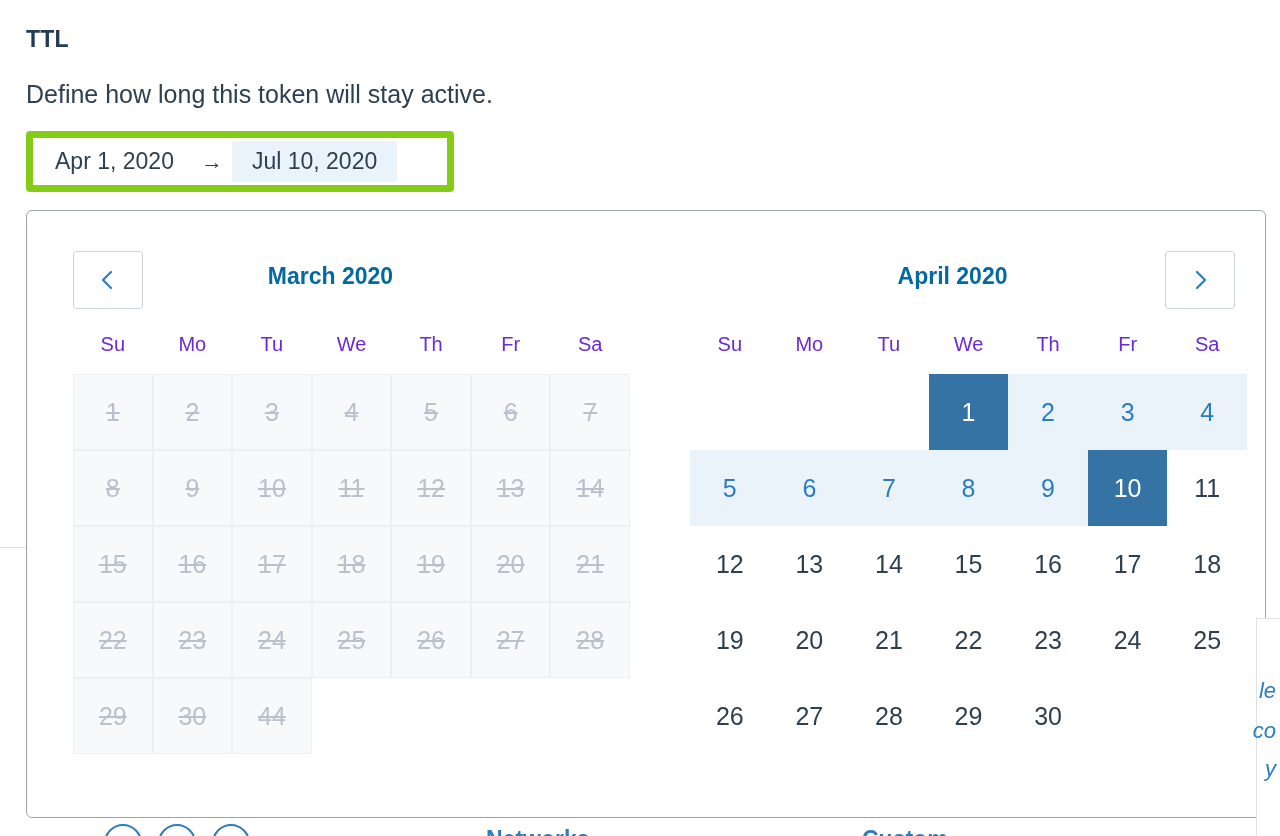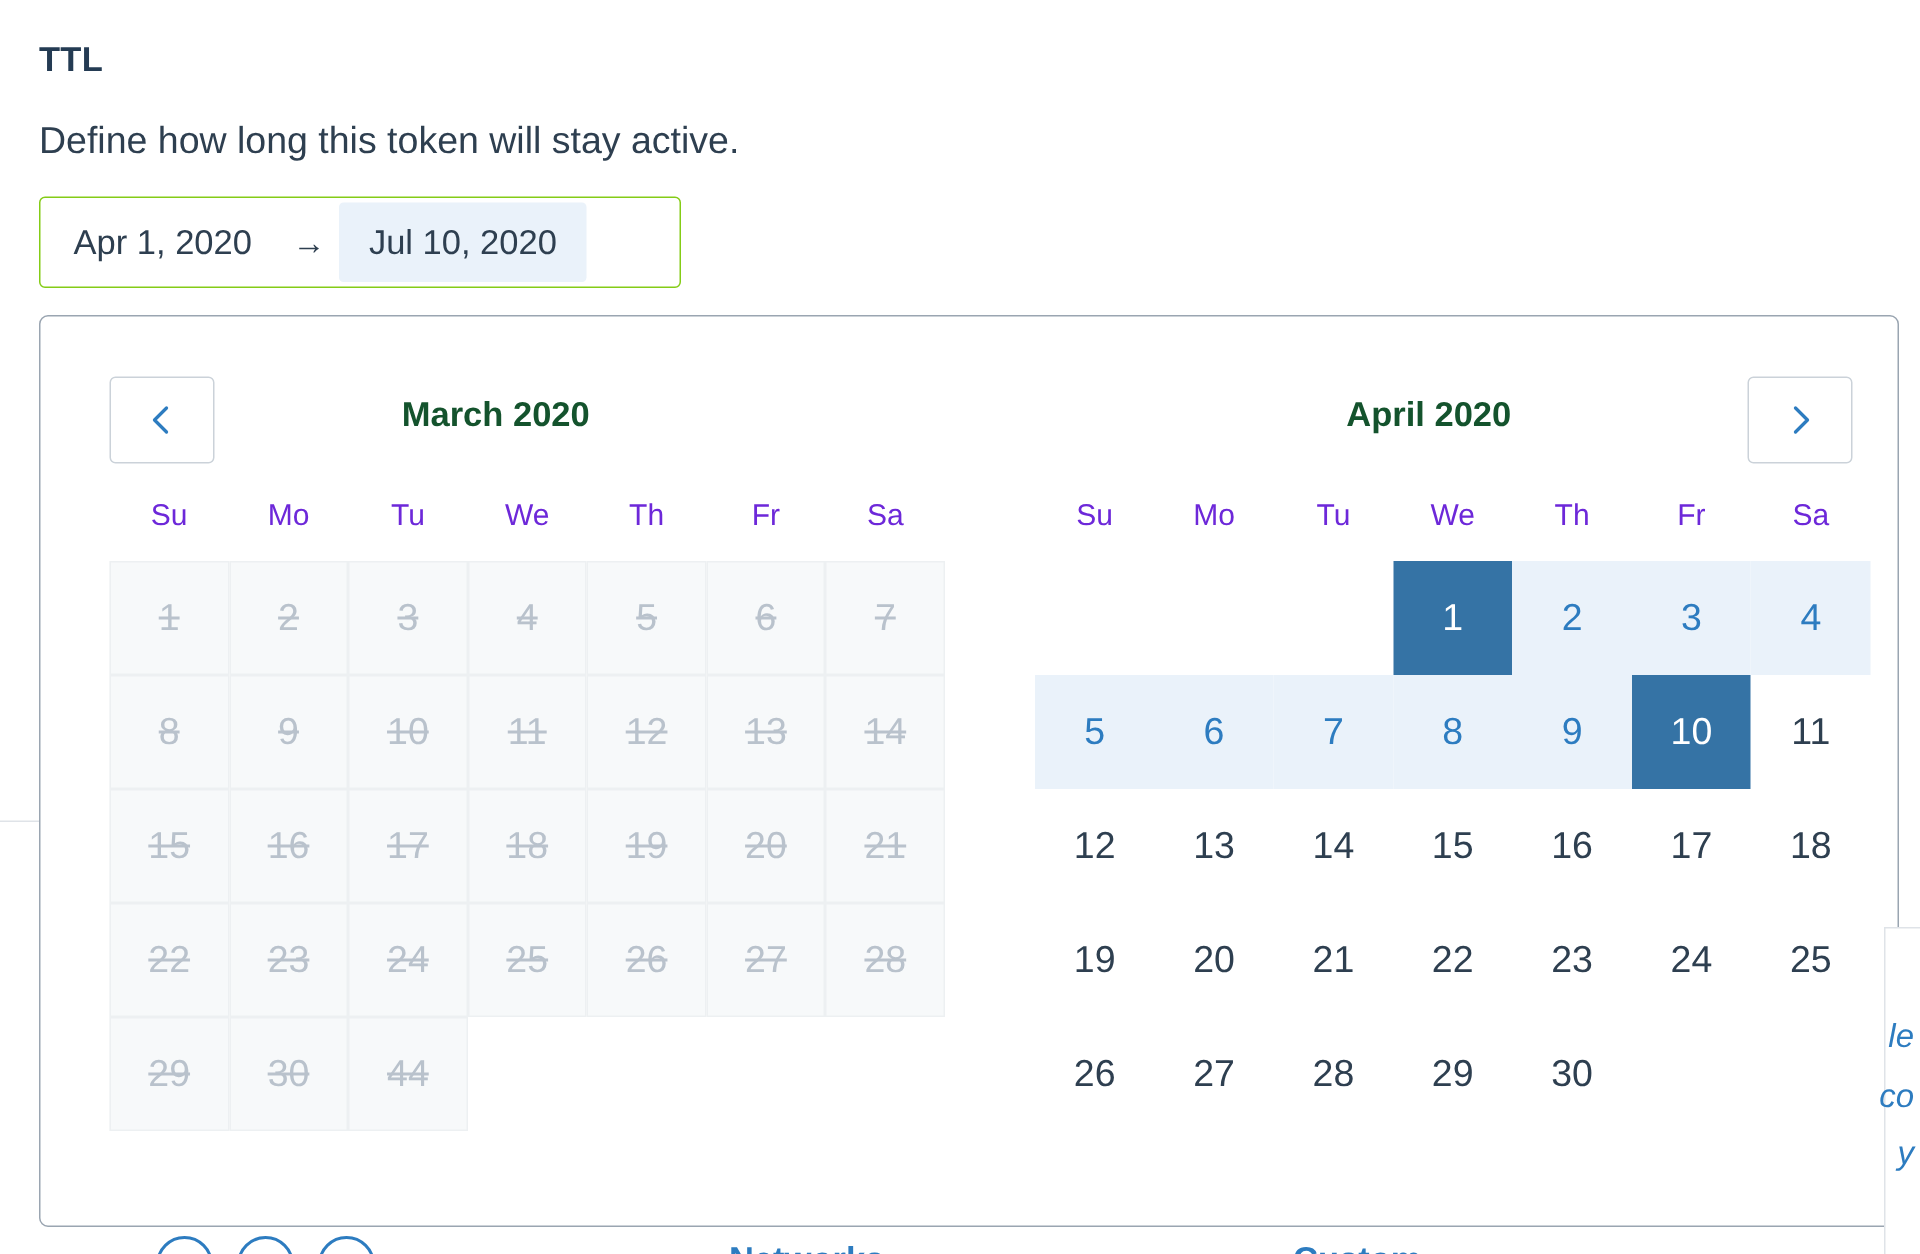--- a/index.html
+++ b/index.html
@@ -39,21 +39,21 @@
     color: #2e3f50;
   }
 
   
   .range-box {
     position: absolute;
     left: 26px;
     top: 131px;
     width: 428px;
     height: 61px;
-    border: 1px solid #84cc16;
+    border: 7px solid #84cc16;
     border-radius: 4px;
     box-sizing: border-box;
     display: flex;
     align-items: stretch;
     background: #ffffff;
   }
   .range-start {
     display: flex;
     align-items: center;
     padding: 0 18px 0 22px;
@@ -126,21 +126,21 @@
   }
 
   .month-title {
     position: absolute;
     top: 52px;
     left: 0;
     right: 0;
     text-align: center;
     font-size: 23px;
     font-weight: bold;
-    color: #14532d;
+    color: #0369a1;
   }
   .month-left .month-title { transform: translateX(-6px); }
   .month-right .month-title { transform: translateX(-3px); }
 
   .grid {
     position: absolute;
     top: 122px;
     left: 0;
     right: 0;
   }

